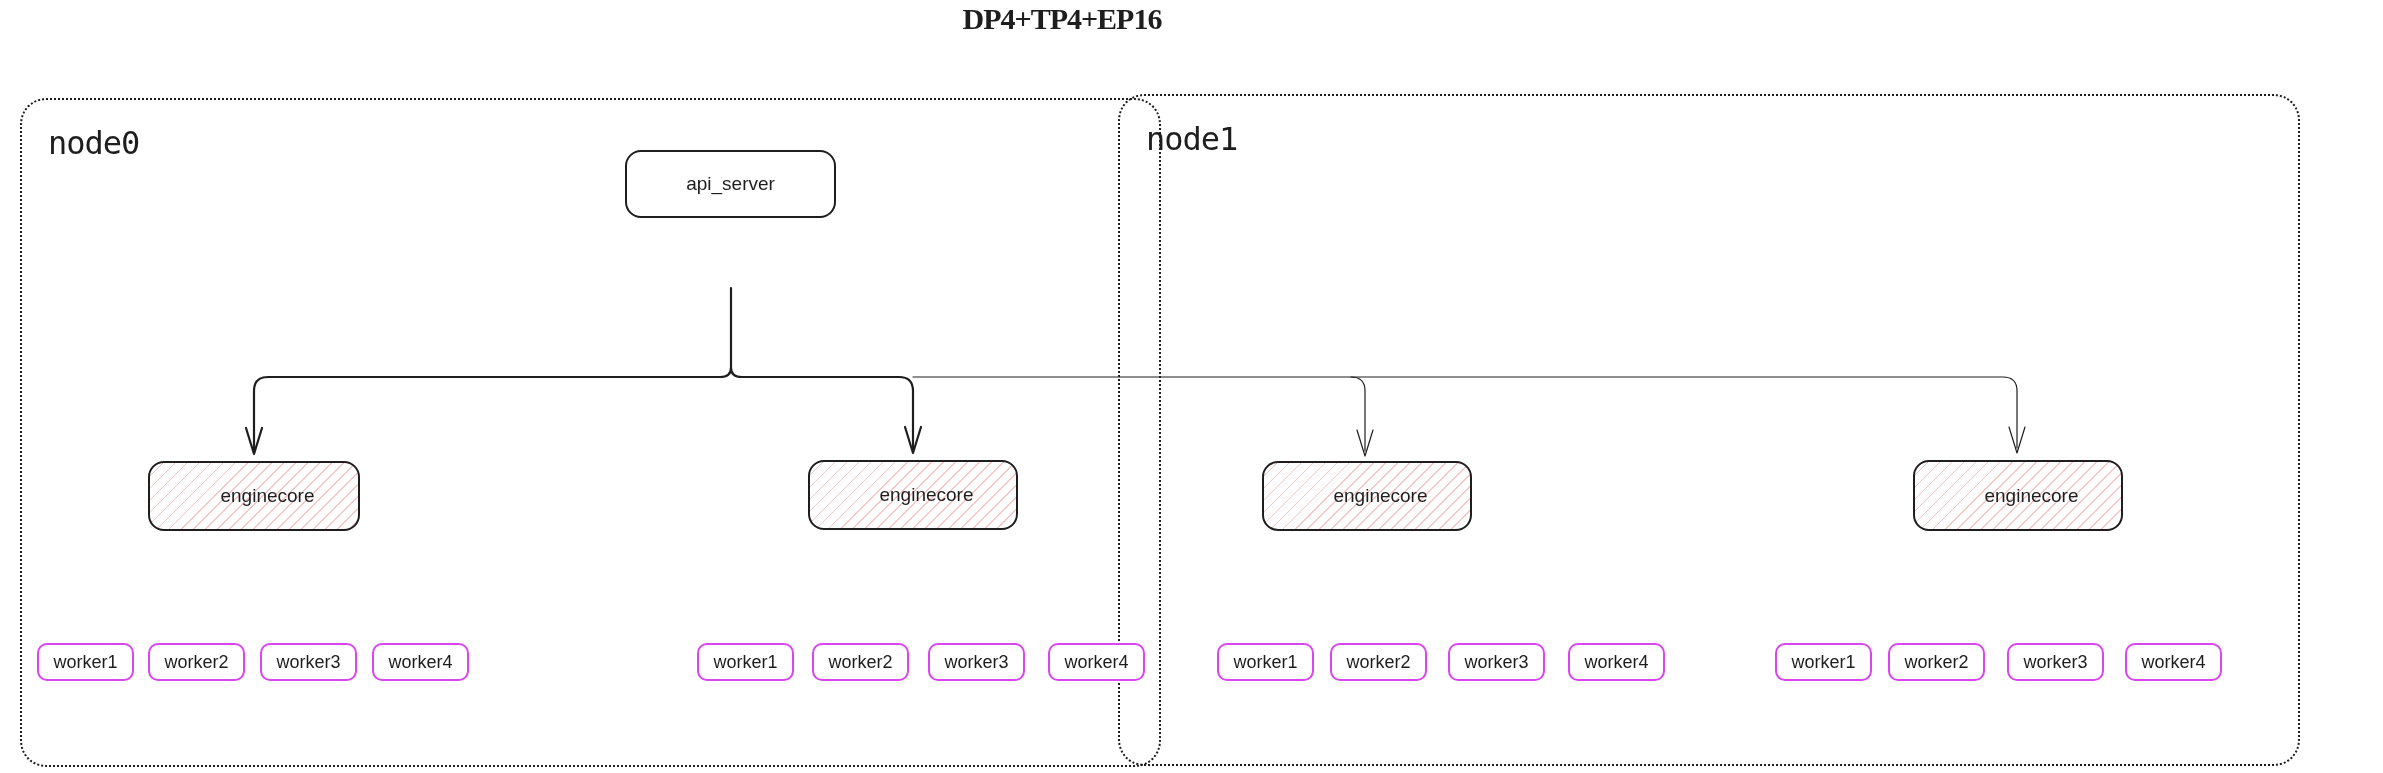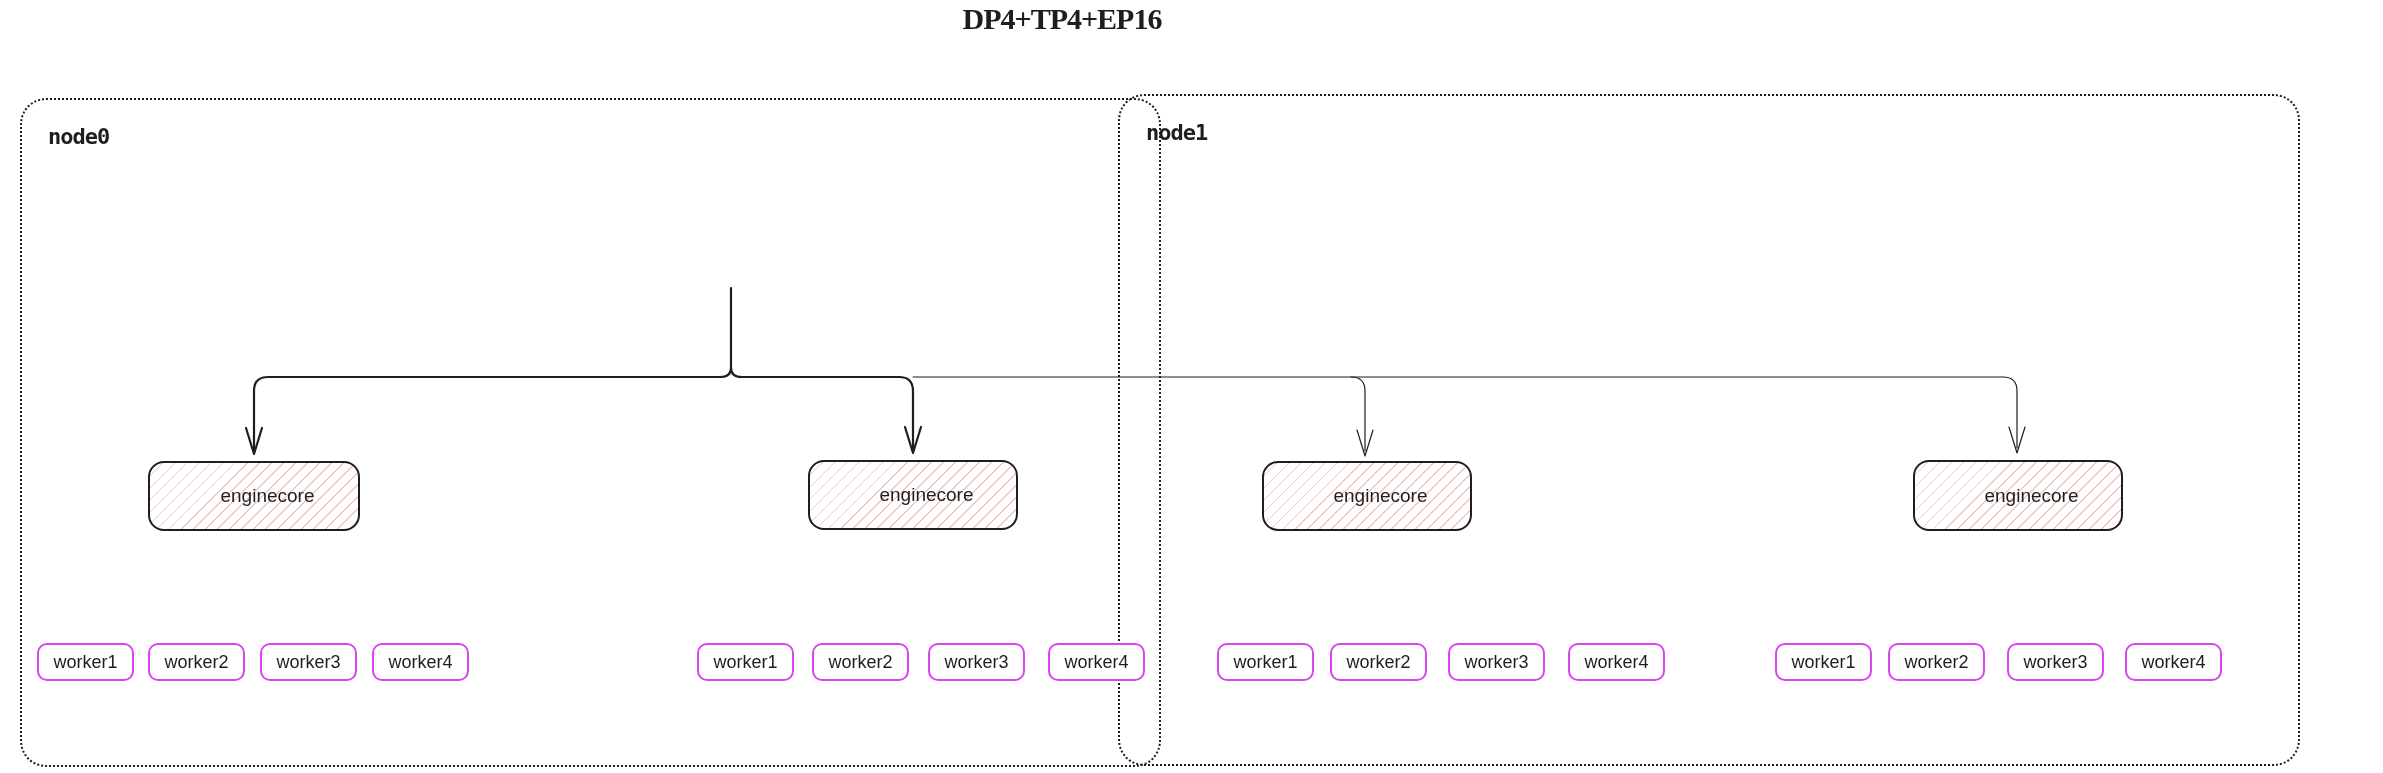--- a/index.html
+++ b/index.html
@@ -11,21 +11,21 @@
     position:absolute; top:2px; left:1062px; transform:translateX(-50%);
     font-family:Liberation Serif, serif; font-size:30px; font-weight:700;
     white-space:nowrap; letter-spacing:-1px;
   }
   .node {
     position:absolute; border:2.5px dotted #1e1e1e; border-radius:26px;
     background:transparent;
   }
   .node-label {
     position:absolute; left:26px; top:24px;
-    font-family:"DejaVu Sans Mono", monospace; font-size:22px; font-weight:700;
+    font-family:"DejaVu Sans Mono", monospace; font-size:32px; font-weight:400;
     letter-spacing:-1px;
   }
   .box {
     position:absolute; box-sizing:border-box;
     border:2px solid #1e1e1e; border-radius:16px; background:#ffffff;
     display:flex; align-items:center; justify-content:center;
     font-size:19px; z-index:3;
   }
   .hatch-green {
     background-image:repeating-linear-gradient(135deg,
@@ -68,20 +68,23 @@
     <path class="thick" d="M731,288 L731,368 Q731,377 720,377 L268,377 Q254,377 254,391 L254,450"></path>
     <path class="thick" d="M246,428 L254,454 L262,428"></path>
     <path class="thick" d="M731,368 Q731,377 742,377 L899,377 Q913,377 913,391 L913,449"></path>
     <path class="thick" d="M905,427 L913,453 L921,427"></path>
     <path class="thin" d="M913,377 L2003,377 Q2017,377 2017,391 L2017,448"></path>
     <path class="thin" d="M1351,377 Q1365,377 1365,391 L1365,451"></path>
     <path class="thin" d="M1357,430 L1365,456 L1373,430"></path>
     <path class="thin" d="M2009,427 L2017,453 L2025,427"></path>
   </svg>
 
+  <div class="box" style="left:625px; top:150px; width:211px; height:68px;">
+    <span>api_server</span>
+  </div>
 
   <div class="box hatch-red" style="left:148px; top:461px; width:212px; height:70px;">
     <span>enginecore</span>
   </div>
   <div class="box hatch-red" style="left:808px; top:460px; width:210px; height:70px;">
     <span>enginecore</span>
   </div>
   <div class="box hatch-red" style="left:1262px; top:461px; width:210px; height:70px;">
     <span>enginecore</span>
   </div>

